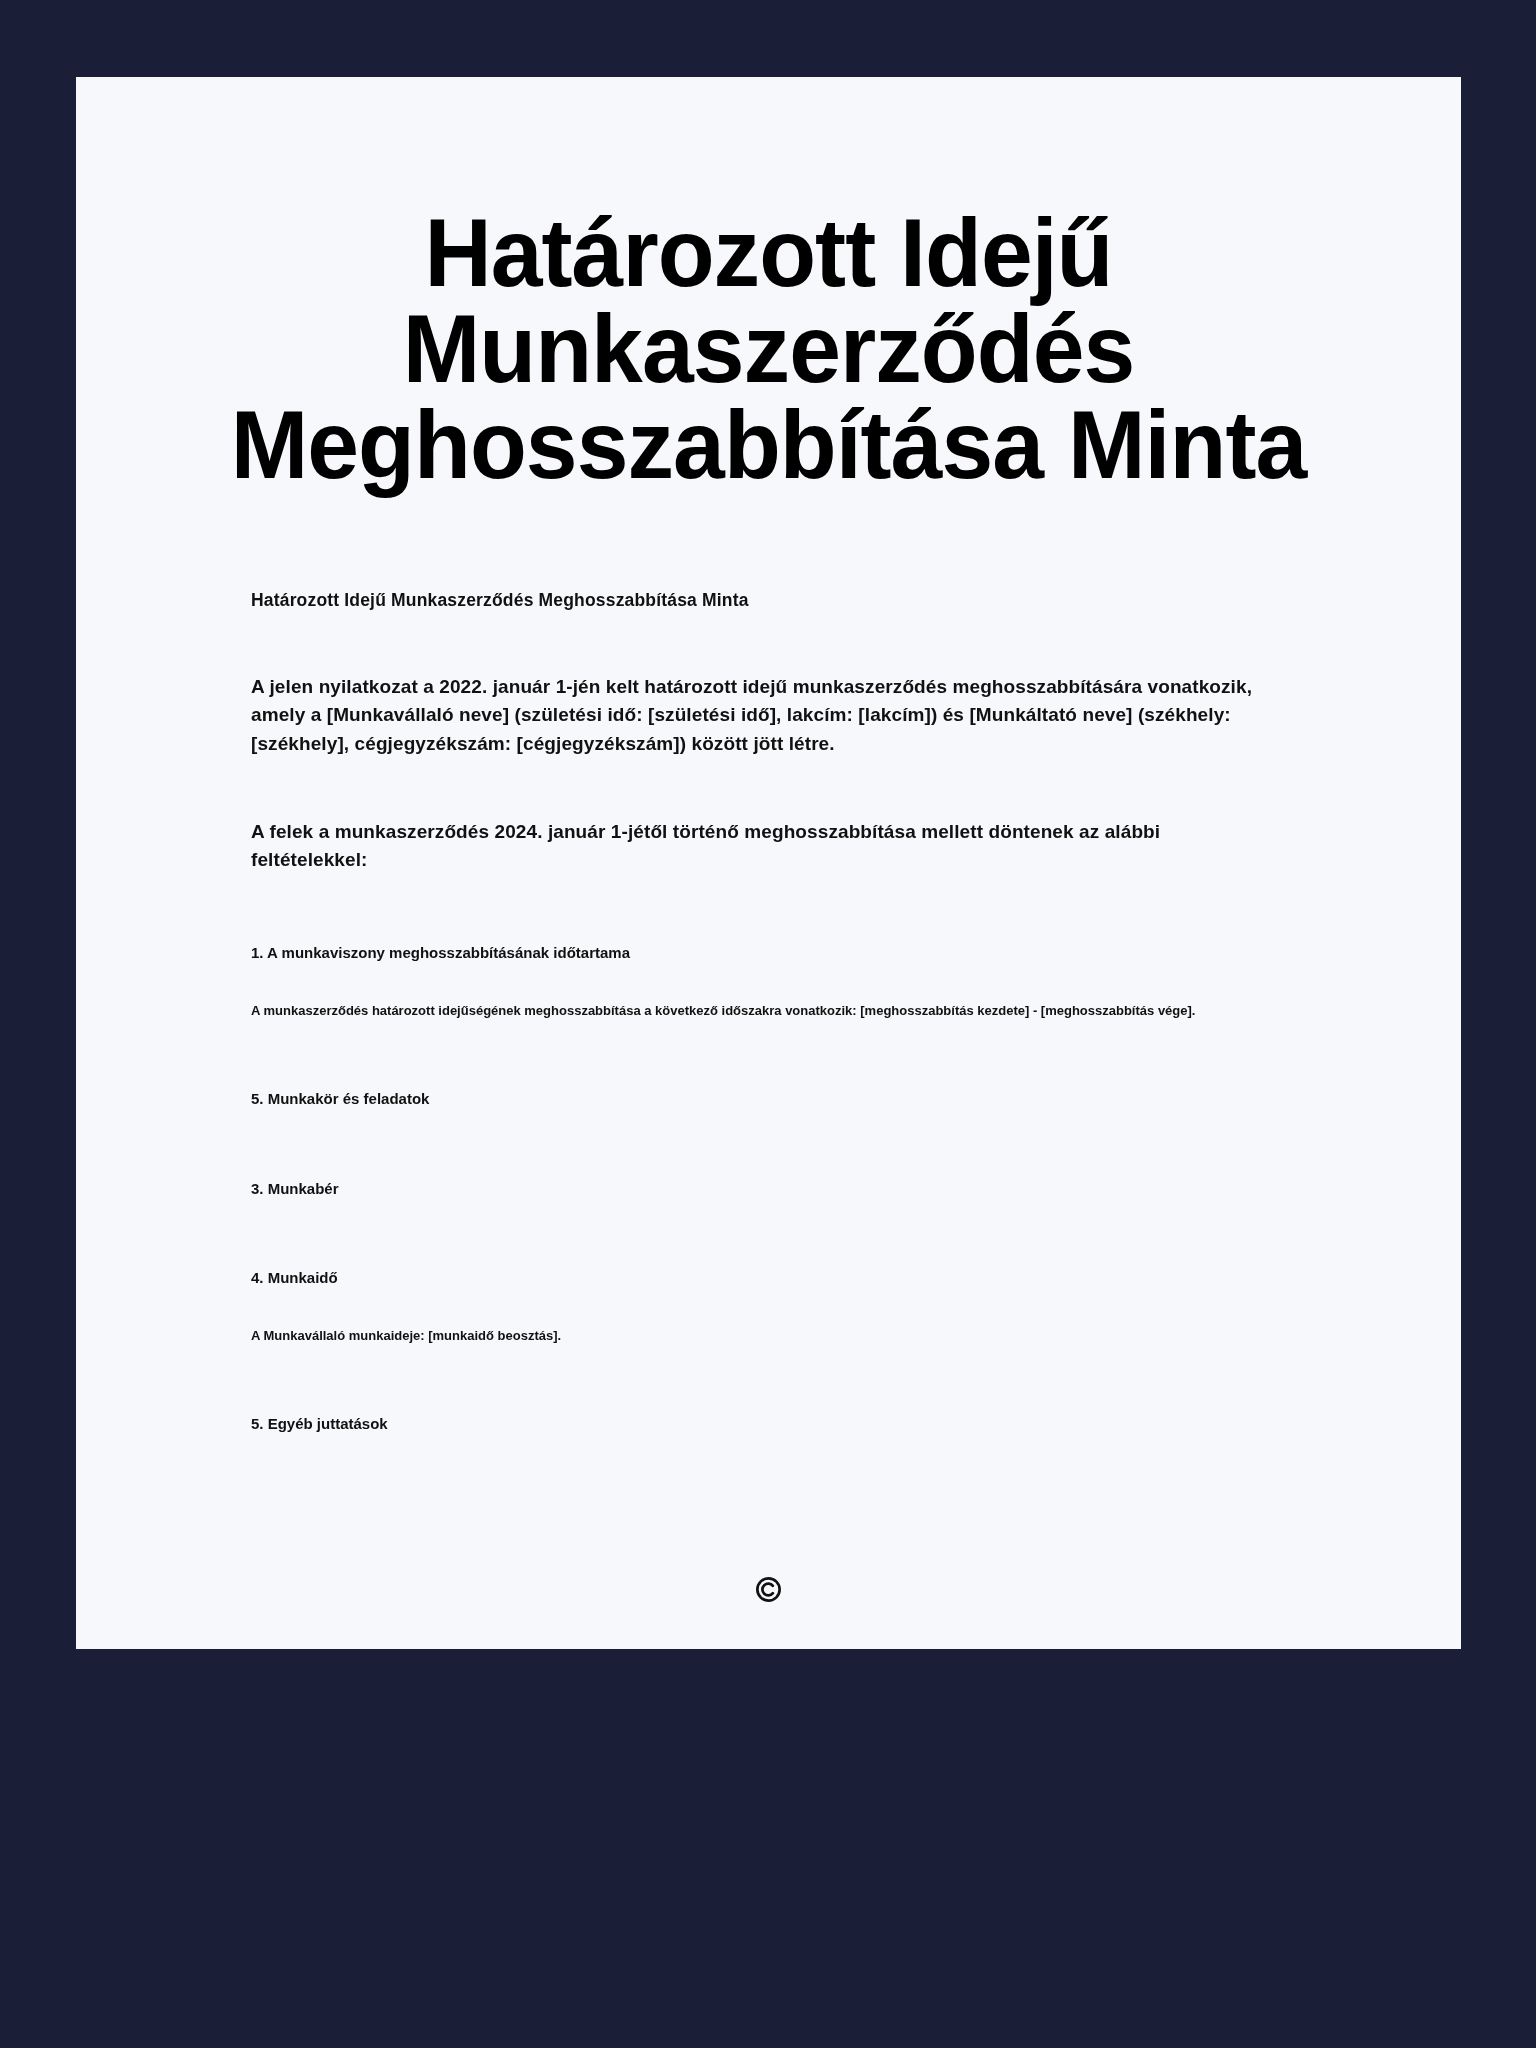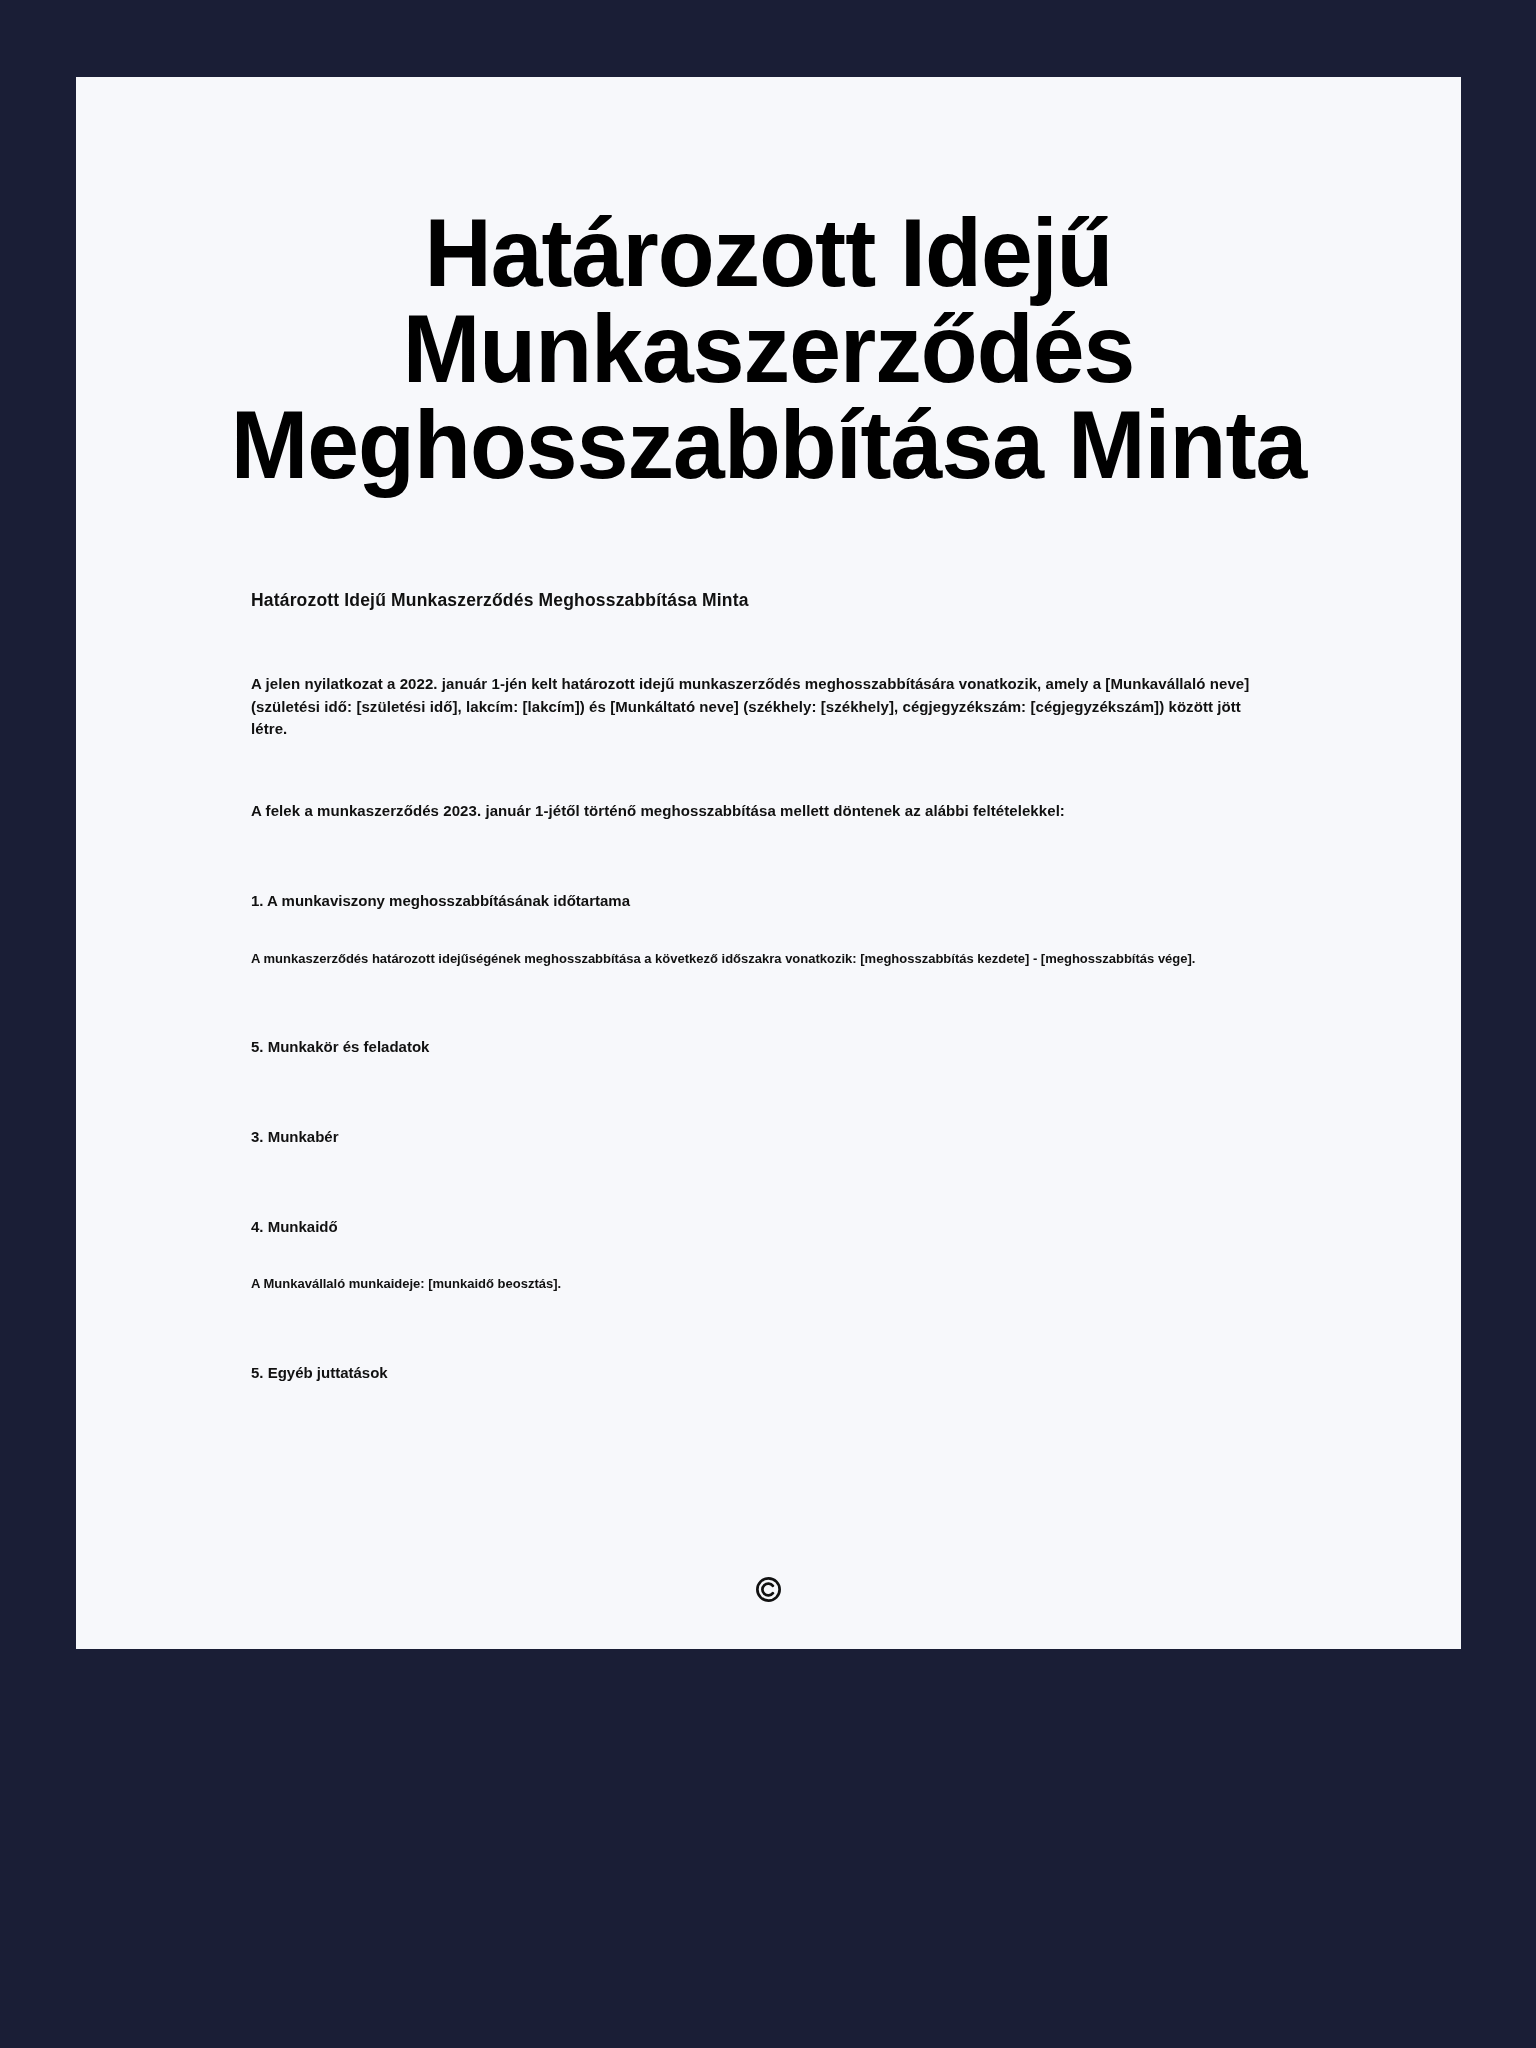--- a/index.html
+++ b/index.html
@@ -52,21 +52,21 @@
     font-size: 17.5px;
     font-weight: bold;
     color: #111111;
     line-height: 1.45;
     letter-spacing: 0.01em;
   }
 
   .body-para {
     margin: 0;
     padding-top: 60px;
-    font-size: 15px;
+    font-size: 19px;
     font-weight: bold;
     color: #111111;
     line-height: 1.48;
     letter-spacing: 0.005em;
   }
 
   .section-heading {
     margin: 0;
     padding-top: 68px;
     font-size: 15px;
@@ -105,21 +105,21 @@
 <div class="page-wrap">
 
   <h1 class="doc-title">Határozott Idejű Munkaszerződés Meghosszabbítása Minta</h1>
 
   <div class="content">
 
     <p class="doc-subtitle">Határozott Idejű Munkaszerződés Meghosszabbítása Minta</p>
 
     <p class="body-para">A jelen nyilatkozat a 2022. január 1-jén kelt határozott idejű munkaszerződés meghosszabbítására vonatkozik, amely a [Munkavállaló neve] (születési idő: [születési idő], lakcím: [lakcím]) és [Munkáltató neve] (székhely: [székhely], cégjegyzékszám: [cégjegyzékszám]) között jött létre.</p>
 
-    <p class="body-para">A felek a munkaszerződés 2023. január 1-jétől történő meghosszabbítása mellett döntenek az alábbi feltételekkel:</p>
+    <p class="body-para">A felek a munkaszerződés 2024. január 1-jétől történő meghosszabbítása mellett döntenek az alábbi feltételekkel:</p>
 
     <h2 class="section-heading">1. A munkaviszony meghosszabbításának időtartama</h2>
     <p class="section-body">A munkaszerződés határozott idejűségének meghosszabbítása a következő időszakra vonatkozik: [meghosszabbítás kezdete] - [meghosszabbítás vége].</p>
 
     <h2 class="section-heading">5. Munkakör és feladatok</h2>
 
     <h2 class="section-heading">3. Munkabér</h2>
 
     <h2 class="section-heading">4. Munkaidő</h2>
     <p class="section-body">A Munkavállaló munkaideje: [munkaidő beosztás].</p>

